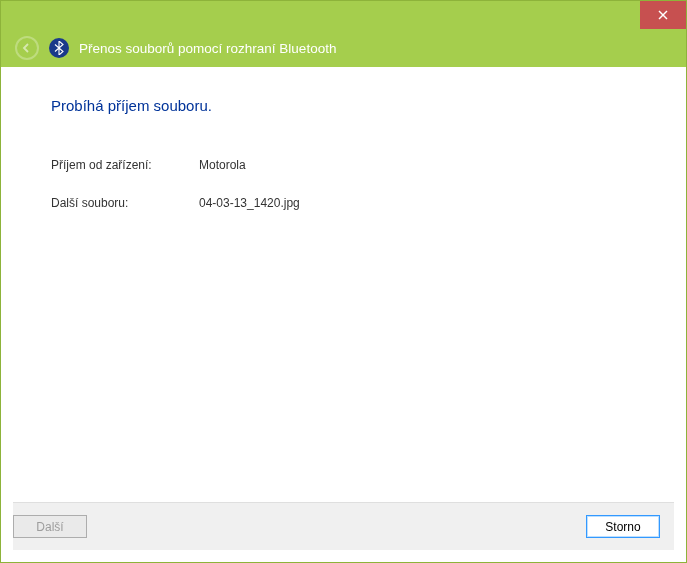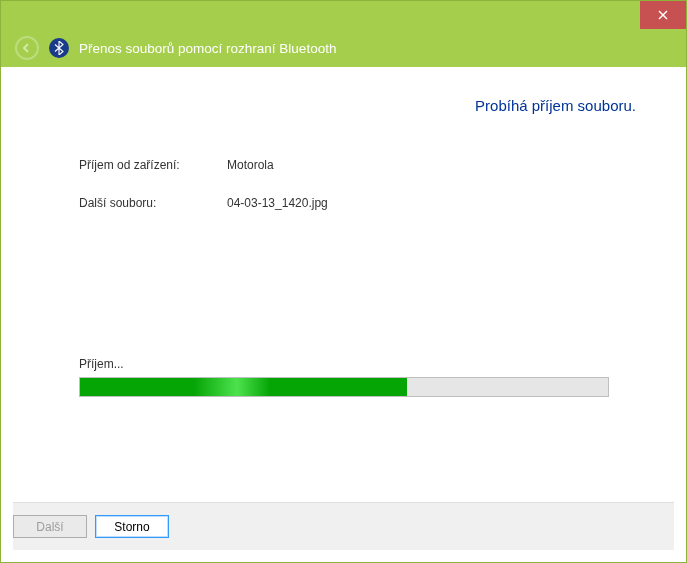--- a/index.html
+++ b/index.html
@@ -83,26 +83,24 @@
       padding: 18px 38px 0 38px;
       color: #333;
       font-size: 12px;
       position: relative;
     }
     .heading {
       color: #003399;
       font-size: 15px;
       font-weight: 400;
       margin-bottom: 44px;
-      text-align: right;
     }
     .info-row {
       display: flex;
       margin-bottom: 24px;
-      margin-left: 28px;
     }
     .info-label { width: 148px; }
     .info-value { }
     .receive-block {
       position: absolute;
       left: 66px;
       right: 65px;
       top: 278px;
     }
     .receive-label { font-size: 12px; margin-bottom: 6px; }
@@ -120,21 +118,21 @@
       background: linear-gradient(90deg,
         #06a506 0%, #06a506 35%,
         #4de24d 48%,
         #06a506 58%, #06a506 100%);
     }
     .footer {
       height: 48px;
       border-top: 1px solid #dfdfdf;
       background: #f0f0f0;
       display: flex;
-      justify-content: flex-start;
+      justify-content: space-between;
       align-items: center;
       padding-right: 14px;
       gap: 8px;
     }
     .btn {
       min-width: 74px;
       height: 23px;
       border: 1px solid #adadad;
       background: #eaeaea;
       font-size: 12px;
@@ -187,26 +185,20 @@
       <div class="info-row">
         <div class="info-label">Příjem od zařízení:</div>
         <div class="info-value">Motorola</div>
       </div>
 
       <div class="info-row">
         <div class="info-label">Další souboru:</div>
         <div class="info-value">04-03-13_1420.jpg</div>
       </div>
 
-      <div class="receive-block">
-        <div class="receive-label">Příjem...</div>
-        <div class="progress">
-          <div class="progress-fill" style="width:62%"></div>
-        </div>
-      </div>
     </div>
 
     <div class="footer">
       <button class="btn" disabled="">Další</button>
       <button class="btn default">Storno</button>
     </div>
   </div>
 
 </div>
 

